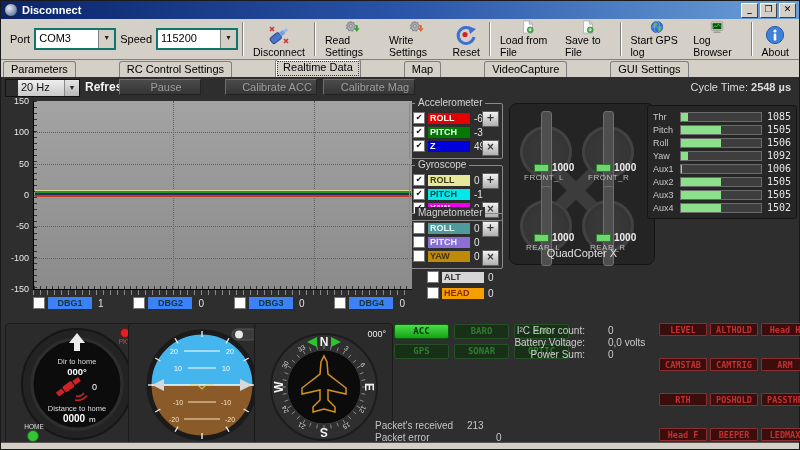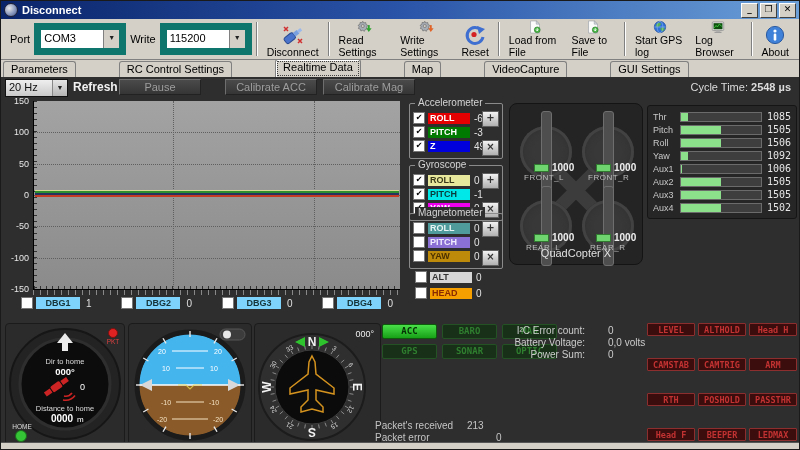--- a/index.html
+++ b/index.html
@@ -13,39 +13,39 @@
   .appicon{width:12px;height:12px;border-radius:50%;margin-right:4px;
            background:radial-gradient(circle at 35% 35%,#e8e8e8,#8090b8 60%,#40507a);border:1px solid #223;}
   .wtitle{font-size:11px;font-weight:bold;flex:1;}
   .winbtns{display:flex;gap:2px;}
   .wbtn{width:15px;height:13px;background:#d4d0c8;border:1px solid;border-color:#fff #404040 #404040 #fff;
         font:bold 9px/11px "DejaVu Sans",sans-serif;text-align:center;color:#000;}
 
   
   .toolbar{height:40px;background:#d4d0c8;border-bottom:1px solid #808080;display:flex;align-items:center;padding:0 5px;}
   .tlabel{font-size:11px;color:#000;margin:0 4px;}
-  .combo{display:flex;height:18px;border:7px solid #0f766e;background:#fff;}
+  .combo{display:flex;height:18px;border:2px solid #0f766e;background:#fff;}
   .combo .cval{width:56px;font-size:11px;padding:2px 3px;color:#000;}
   .combo .carrow{width:15px;background:#d4d0c8;border-left:1px solid #808080;font-size:7px;line-height:16px;text-align:center;color:#222;}
   .sep{width:0;height:34px;border-left:1px solid #808080;border-right:1px solid #fdfdfd;margin:0 4px;}
   .tbbtn{display:flex;flex-direction:column;align-items:center;justify-content:flex-end;height:38px;
          padding:1px 5px;font-size:10.5px;color:#000;cursor:default;}
   .tbbtn svg{display:block;}
   .tspacer{flex:1;}
 
   
   .tabs{height:18px;background:#d4d0c8;display:flex;align-items:flex-end;padding-left:2px;gap:42px;}
   .tab{font-size:11px;color:#000;background:#d4d0c8;border:1px solid #808080;border-bottom:none;
        border-radius:3px 3px 0 0;padding:1px 7px 2px;margin-right:1px;height:13px;}
   .tab.active{background:#d4d0c8;outline:1px dotted #404040;outline-offset:-3px;height:15px;font-weight:normal;
               box-shadow:inset 1px 1px 0 #fff;}
 
   
   .content{position:absolute;top:76px;left:0;right:0;bottom:6px;background:#2e2e2e;}
-  .abs{position:absolute;}
+  .abs{position:absolute;padding-left:12px;}
 
   .refresh-combo{left:4px;top:2px;display:flex;height:16px;border:1px solid #111;}
   .refresh-combo .cval{width:40px;background:linear-gradient(#efefef,#c9c9c9);font:11px/15px "Liberation Sans";padding:0 3px;color:#111;}
   .refresh-combo .carrow{width:14px;background:linear-gradient(#e5e5e5,#b5b5b5);border-left:1px solid #888;font-size:7px;line-height:15px;text-align:center;color:#222;}
   .rlabel{left:72px;top:3px;font:bold 12px "Liberation Sans";color:#f2f2f2;}
   .dkbtn{height:16px;background:linear-gradient(#4a4a4a,#353535);border:1px solid;border-color:#6e6e6e #222 #222 #6e6e6e;
          color:#9d9d9d;font:11px/14px "Liberation Sans";text-align:center;box-sizing:border-box;}
   .cycle{right:8px;top:4px;font:11px "Liberation Sans";color:#dcdcdc;}
 
   
@@ -60,21 +60,21 @@
           background:repeating-linear-gradient(90deg,#333 0 1px,transparent 1px 6px);}
   .xcomb{left:32px;top:213px;width:366px;height:5px;
          background:repeating-linear-gradient(90deg,#888 0 1px,transparent 1px 7px);}
   .trace{position:absolute;left:1px;right:1px;}
 
   
   .dbgrow{left:20px;top:220px;width:372px;display:flex;justify-content:space-between;}
   .dbgitem{display:flex;align-items:center;}
   .cb{width:10px;height:10px;background:#fff;border:1px solid #777;font:8px/10px "DejaVu Sans",sans-serif;
       color:#000;text-align:center;margin-right:3px;flex:0 0 auto;}
-  .dbgchip{width:44px;height:12px;background:#7dd3fc;color:#16343a;font:bold 9px/12px "Liberation Sans";text-align:center;}
+  .dbgchip{width:44px;height:12px;background:#3b82f6;color:#16343a;font:bold 9px/12px "Liberation Sans";text-align:center;}
   .dbgval{margin-left:6px;font:10px "Liberation Sans";color:#e0e0e0;}
 
   
   .gbox{position:absolute;left:408px;width:94px;border:1px solid #8a8a8a;border-radius:2px;box-sizing:border-box;}
   .gtitle{position:absolute;top:-7px;left:5px;background:#2e2e2e;padding:0 3px;font:10px "Liberation Sans";color:#d5d5d5;}
   .srow{display:flex;align-items:center;height:12px;margin:2px 0 1px 3px;}
   .chip{width:42px;height:11px;font:bold 9px/11px "Liberation Sans";padding-left:2px;box-sizing:border-box;}
   .sval{margin-left:4px;font:10px/11px "Liberation Sans";color:#e2e2e2;}
   .gbtn{position:absolute;right:3px;width:15px;height:14px;background:linear-gradient(#f2f2f2,#b0b0b0);
         border:1px solid #5f5f5f;color:#333;font:bold 10px/12px "DejaVu Sans",sans-serif;text-align:center;}
@@ -135,21 +135,21 @@
       <div class="wbtn">✕</div>
     </div>
   </div>
 
   <div class="toolbar">
     <span class="tlabel">Port</span>
     <div class="combo">
       <div class="cval">COM3</div>
       <div class="carrow">▼</div>
     </div>
-    <span class="tlabel">Write</span>
+    <span class="tlabel">Speed</span>
     <div class="combo">
       <div class="cval">115200</div>
       <div class="carrow">▼</div>
     </div>
     <div class="sep"></div>
 
     <div class="tbbtn">
       <svg width="26" height="22" viewBox="0 0 26 22">
         <g transform="rotate(-38 13 11)">
           <rect x="3" y="8" width="11" height="7" rx="2" fill="#4a74cc" stroke="#2a4a90"></rect>

